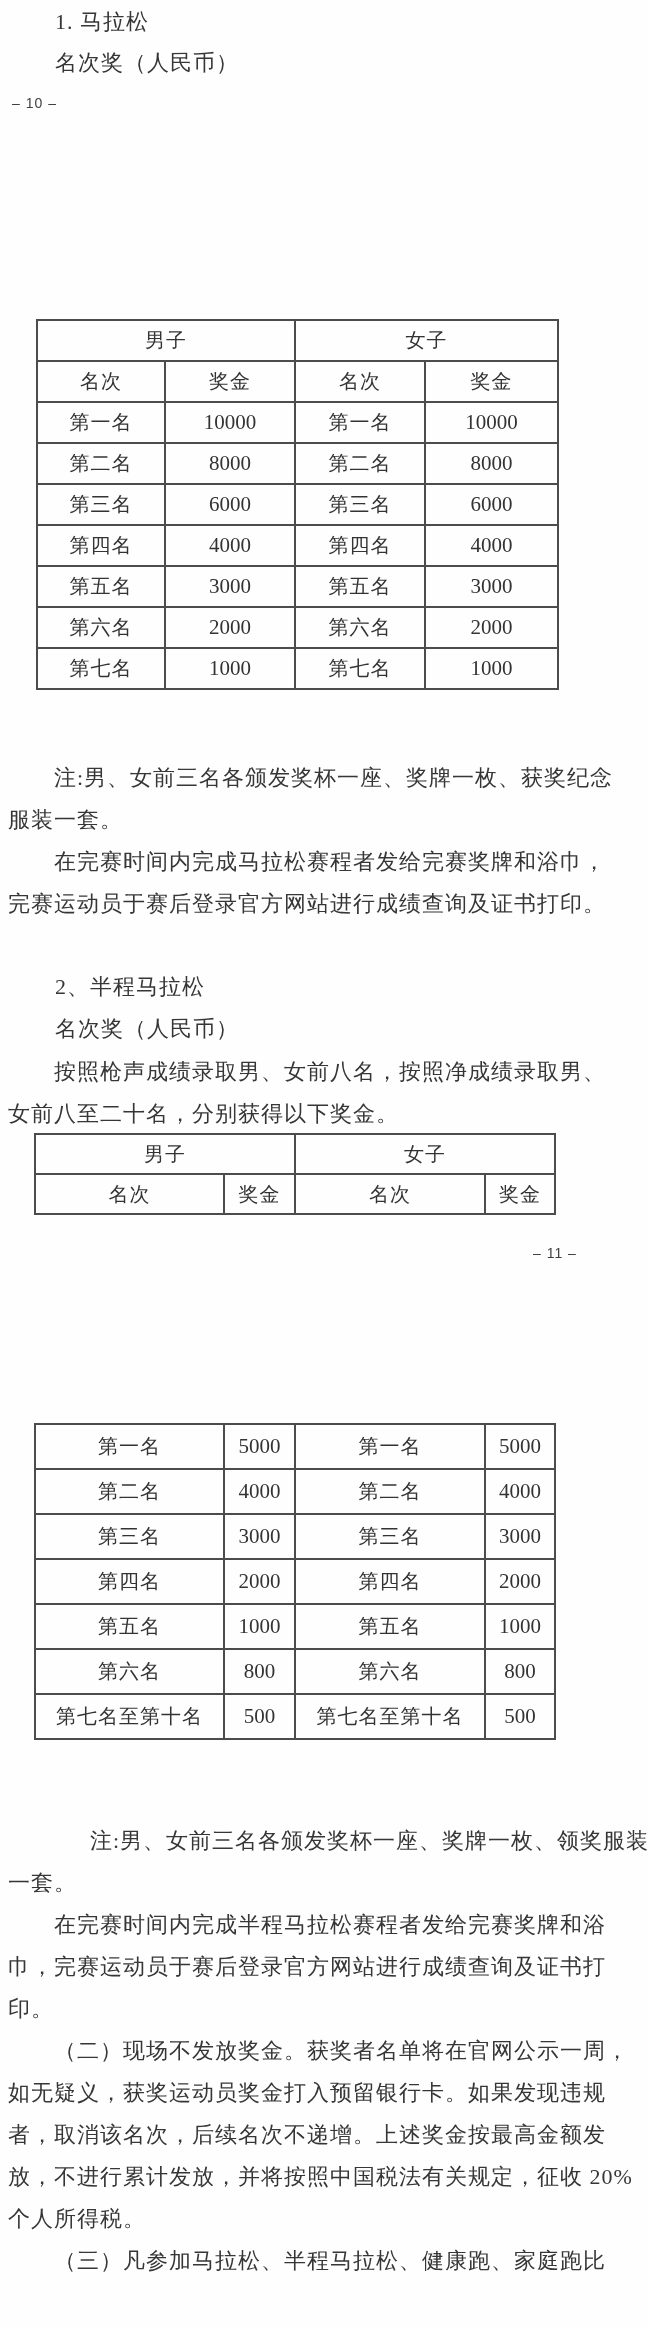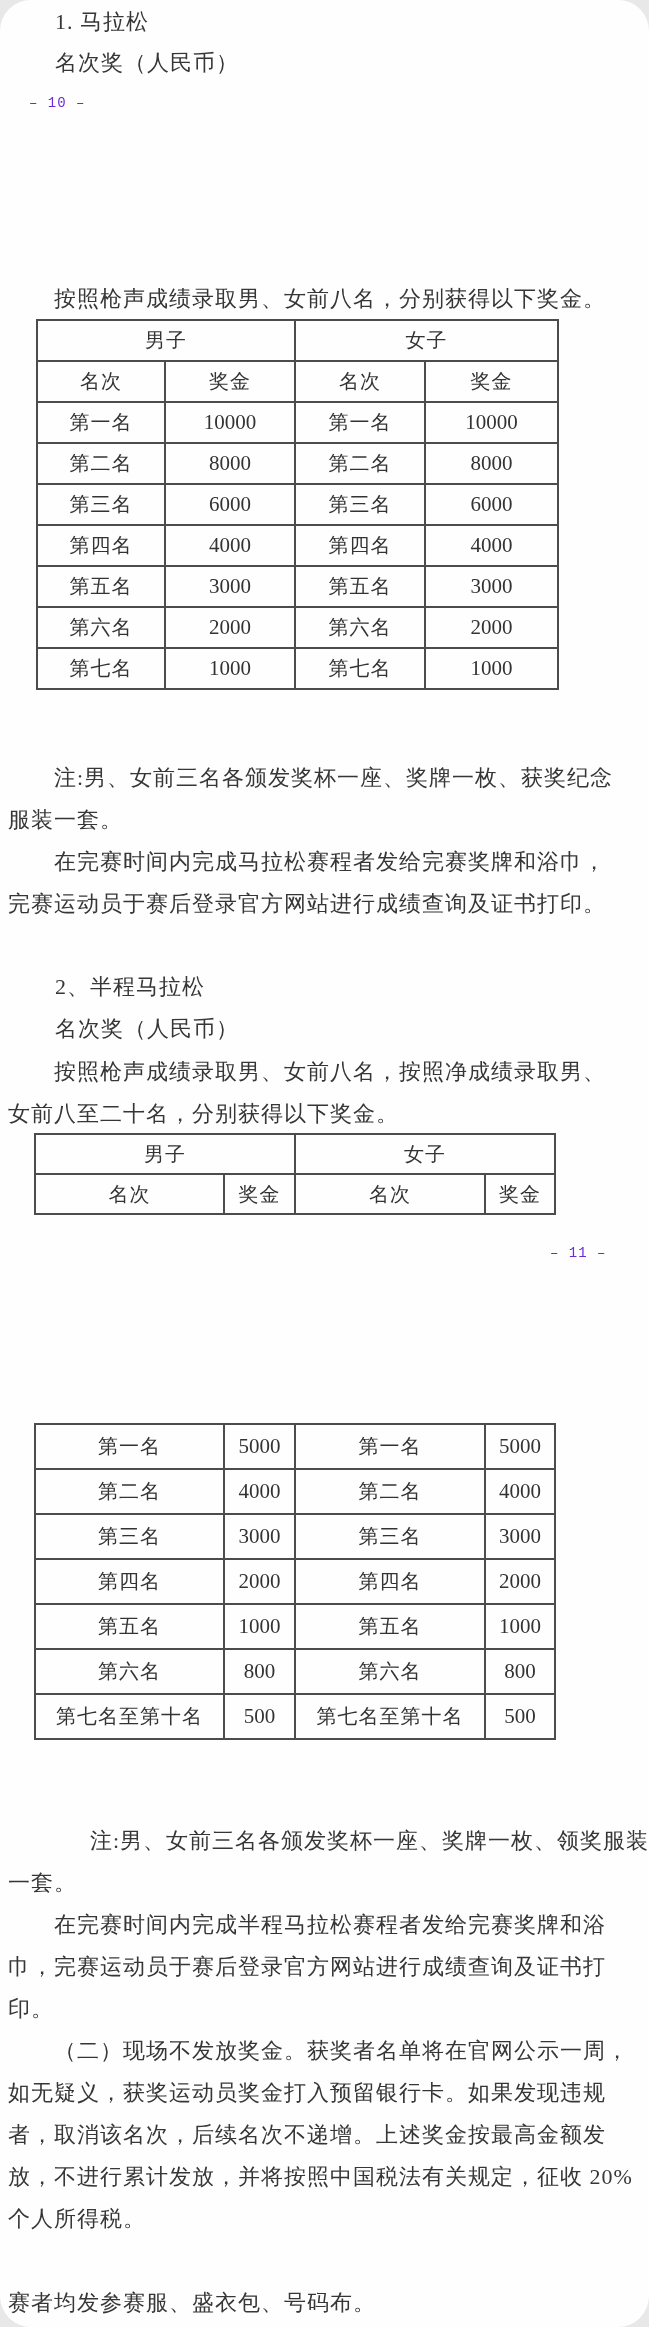--- a/index.html
+++ b/index.html
@@ -4,36 +4,34 @@
 <style>
   html,body{margin:0;padding:0;background:#e8e8e8;}
   .page{
     position:relative;
     width:649px;height:2327px;
     margin:0 auto;
     background:#fefefe;
     font-family:"Liberation Serif","DejaVu Serif",serif;
     color:#363636;
     overflow:hidden;
-    border-radius:31px;
   }
   .line{
     position:absolute;
     white-space:nowrap;
     font-size:22px;
     line-height:1.25;
     letter-spacing:1px;
   }
   .pagenum{
     position:absolute;
     font-size:14px;
     letter-spacing:1px;
-    color:#6d28d9;
-    font-family:Liberation Mono, monospace;
-    margin-left:17px;
+    color:#404040;
+    font-family:Liberation Sans, sans-serif;
   }
   table.prize{
     position:absolute;
     border-collapse:collapse;
     table-layout:fixed;
   }
   table.prize th, table.prize td{
     border:2px solid #4c4c4c;
     text-align:center;
     vertical-align:middle;
@@ -54,21 +52,20 @@
 </style>
 </head>
 <body>
 
 <div class="page">
 
   <div class="line" style="left:55px;top:8px;">1. 马拉松</div>
   <div class="line" style="left:55px;top:49px;">名次奖（人民币）</div>
   <div class="pagenum" style="left:12px;top:95px;">– 10 –</div>
 
-  <div class="line" style="left:54px;top:285px;">按照枪声成绩录取男、女前八名，分别获得以下奖金。</div>
 
   <table class="prize" id="table-marathon" style="left:36px;top:319px;width:521px;">
     <colgroup>
       <col style="width:128px">
         <col style="width:130px">
         <col style="width:130px">
         <col style="width:133px">
     </colgroup>
     <thead>
         <tr>
@@ -221,15 +218,15 @@
   <div class="line" style="left:54px;top:1911px;">在完赛时间内完成半程马拉松赛程者发给完赛奖牌和浴</div>
   <div class="line" style="left:8px;top:1953px;">巾，完赛运动员于赛后登录官方网站进行成绩查询及证书打</div>
   <div class="line" style="left:8px;top:1995px;">印。</div>
 
   <div class="line" style="left:54px;top:2037px;">（二）现场不发放奖金。获奖者名单将在官网公示一周，</div>
   <div class="line" style="left:8px;top:2079px;">如无疑义，获奖运动员奖金打入预留银行卡。如果发现违规</div>
   <div class="line" style="left:8px;top:2121px;">者，取消该名次，后续名次不递增。上述奖金按最高金额发</div>
   <div class="line" style="left:8px;top:2163px;">放，不进行累计发放，并将按照中国税法有关规定，征收 20%</div>
   <div class="line" style="left:8px;top:2205px;">个人所得税。</div>
 
-  <div class="line" style="left:8px;top:2289px;">赛者均发参赛服、盛衣包、号码布。</div>
+  <div class="line" style="left:54px;top:2247px;">（三）凡参加马拉松、半程马拉松、健康跑、家庭跑比</div>
 
 </div>
 
 </body></html>

